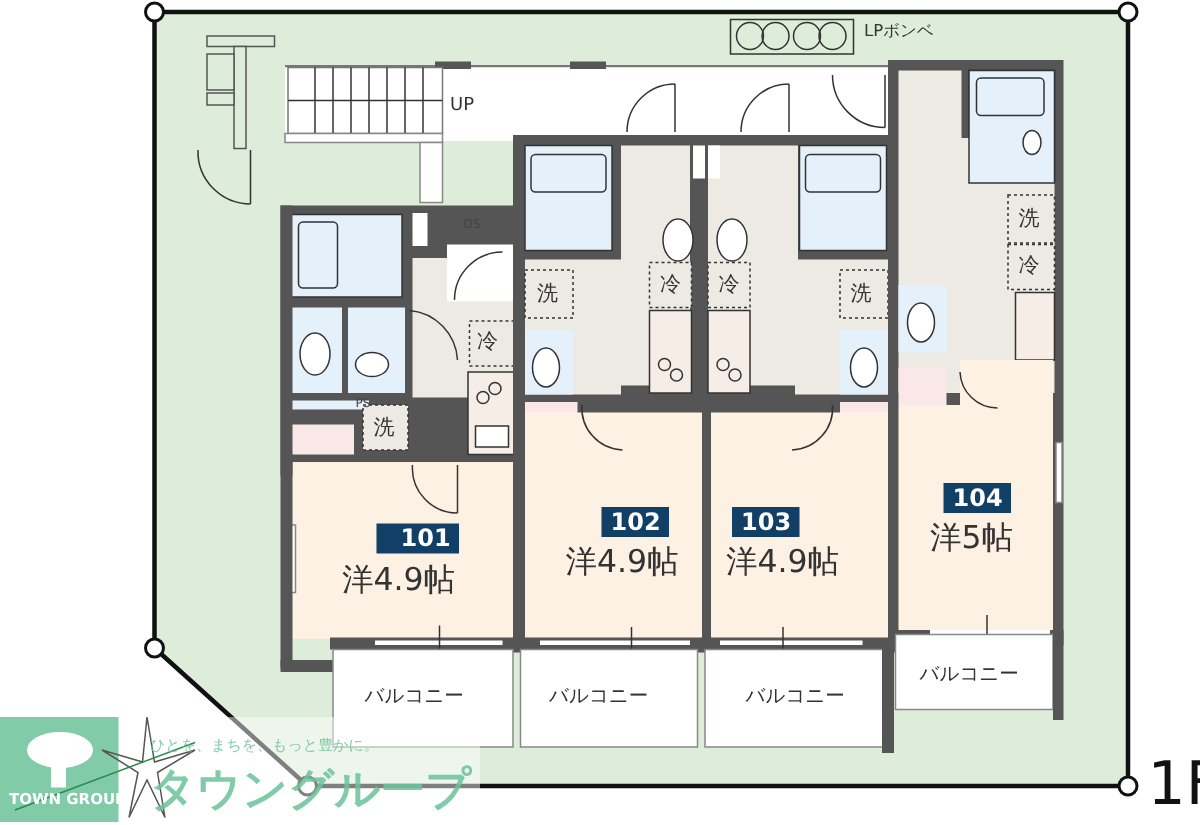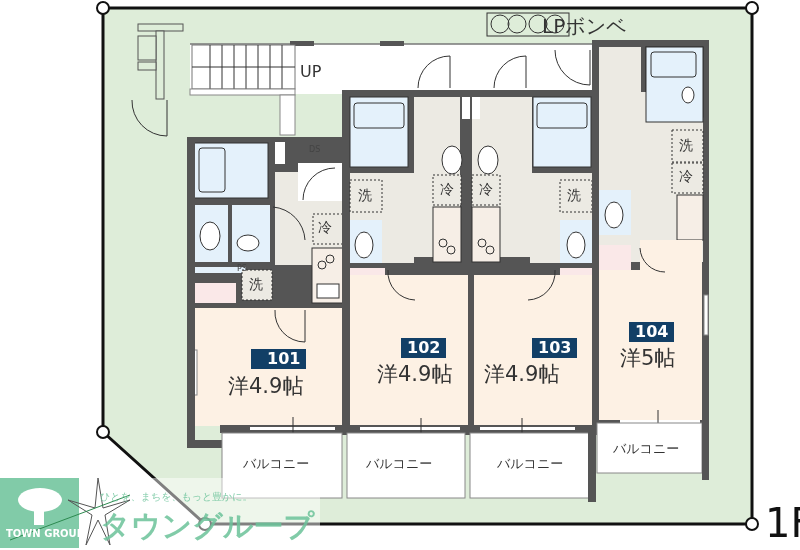--- a/index.html
+++ b/index.html
@@ -181,40 +181,40 @@
     <ellipse cx="40" cy="500" rx="22" ry="12" fill="#fff"></ellipse>
     <rect x="34" y="505" width="10" height="20" fill="#fff"></rect>
     <rect x="80" y="478" width="240" height="62" fill="#fff" opacity="0.55"></rect>
   </g>
   <g stroke="#555" fill="none">
     <polygon points="98,478 103,508 130,500 105,515 110,545 98,520 86,545 92,515 68,500 95,508"></polygon>
     <line x1="10" y1="540" x2="130" y2="495" stroke="#2c8a4f"></line>
   </g>
 </svg>
 
-<div class="lbl" style="left:300px;top:62px;font-size:16px;text-align:center;">UP</div>
-<div class="lbl" style="left:542px;top:13px;font-size:20px;">LPボンベ</div>
+<div class="lbl" style="left:300px;top:62px;font-size:12px;text-align:center;">UP</div>
+<div class="lbl" style="left:576px;top:13px;font-size:11px;">LPボンベ</div>
 <div class="lbl" style="left:765px;top:500px;font-size:40px;color:#111;">1F</div>
 
 <div class="tiny" style="left:277px;top:146px;width:8px;line-height:8px;">DS</div>
 <div class="tiny" style="left:205px;top:264px;">PS</div>
 <div class="fix" style="left:318px;top:219px;">冷</div>
 <div class="fix" style="left:249px;top:276px;">洗</div>
 <div class="fix" style="left:358px;top:187px;">洗</div>
 <div class="fix" style="left:440px;top:181px;">冷</div>
 <div class="fix" style="left:479px;top:181px;">冷</div>
 <div class="fix" style="left:567px;top:187px;">洗</div>
 <div class="fix" style="left:679px;top:137px;">洗</div>
 <div class="fix" style="left:679px;top:168px;">冷</div>
 
 <div class="room-no" style="left:251px;top:349px;padding-left:16px;">101</div>
 <div class="room-size" style="left:228px;top:372px;">洋4.9帖</div>
 <div class="room-no" style="left:401px;top:338px;">102</div>
 <div class="room-size" style="left:377px;top:360px;">洋4.9帖</div>
-<div class="room-no" style="left:532px;top:338px;">103</div>
+<div class="room-no" style="left:488px;top:338px;">103</div>
 <div class="room-size" style="left:484px;top:360px;">洋4.9帖</div>
 <div class="room-no" style="left:629px;top:322px;">104</div>
 <div class="room-size" style="left:620px;top:344px;">洋5帖</div>
 
 <div class="balc" style="left:243px;top:455px;">バルコニー</div>
 <div class="balc" style="left:366px;top:455px;">バルコニー</div>
 <div class="balc" style="left:497px;top:455px;">バルコニー</div>
 <div class="balc" style="left:613px;top:440px;">バルコニー</div>
 
 <div class="lbl" style="left:100px;top:490px;font-size:10px;color:#6cc39a;opacity:0.85;">ひとを、まちを、もっと豊かに。</div>

